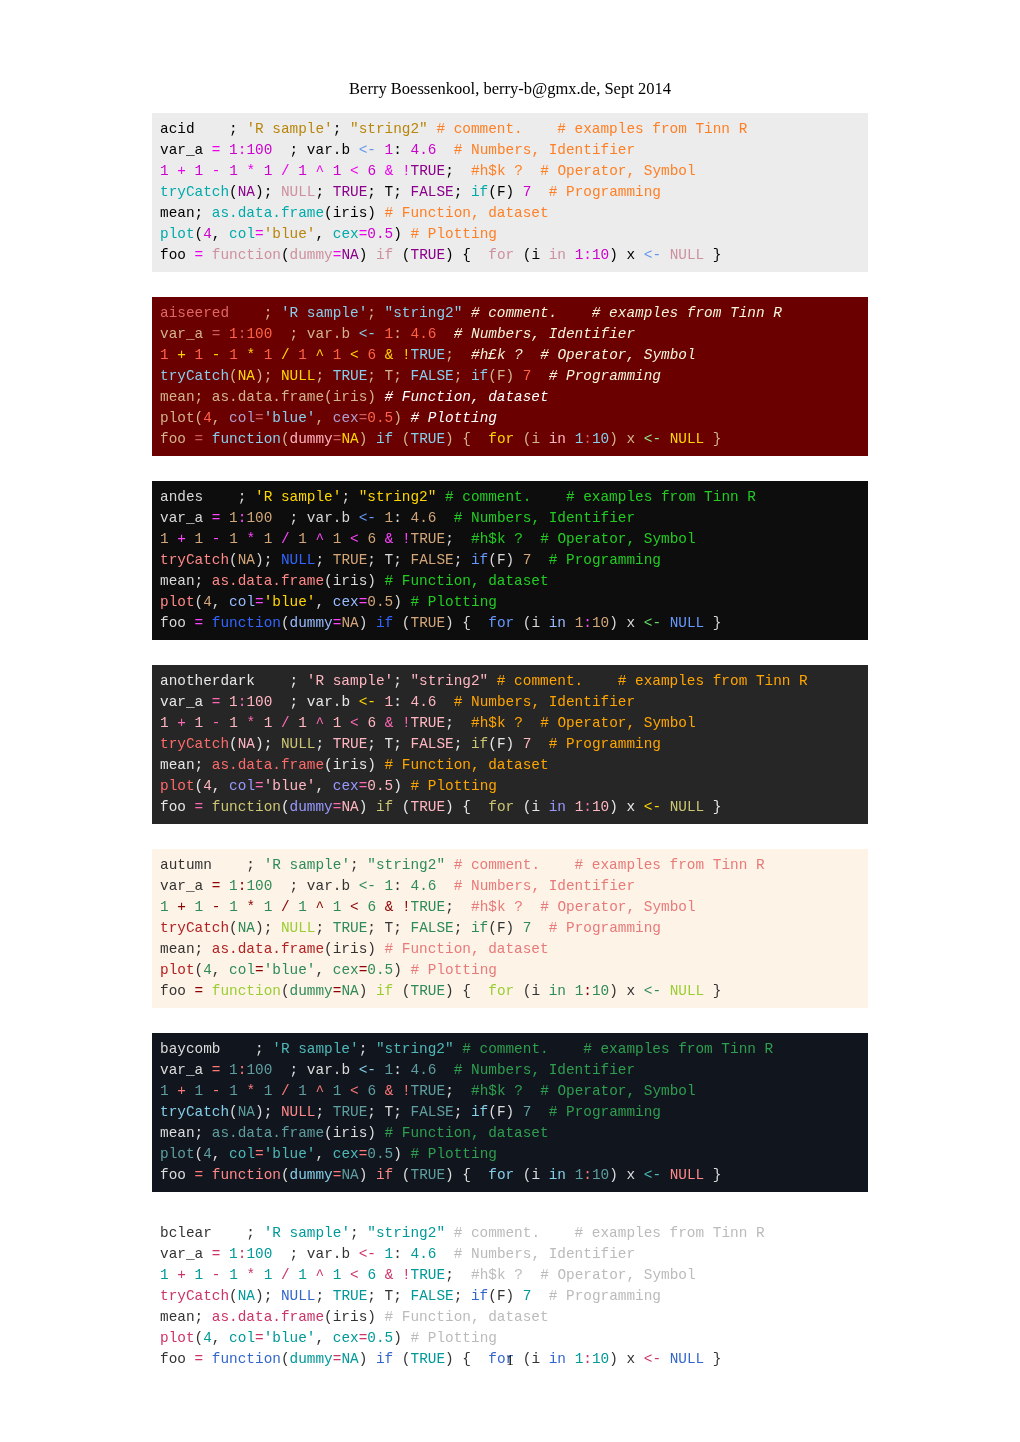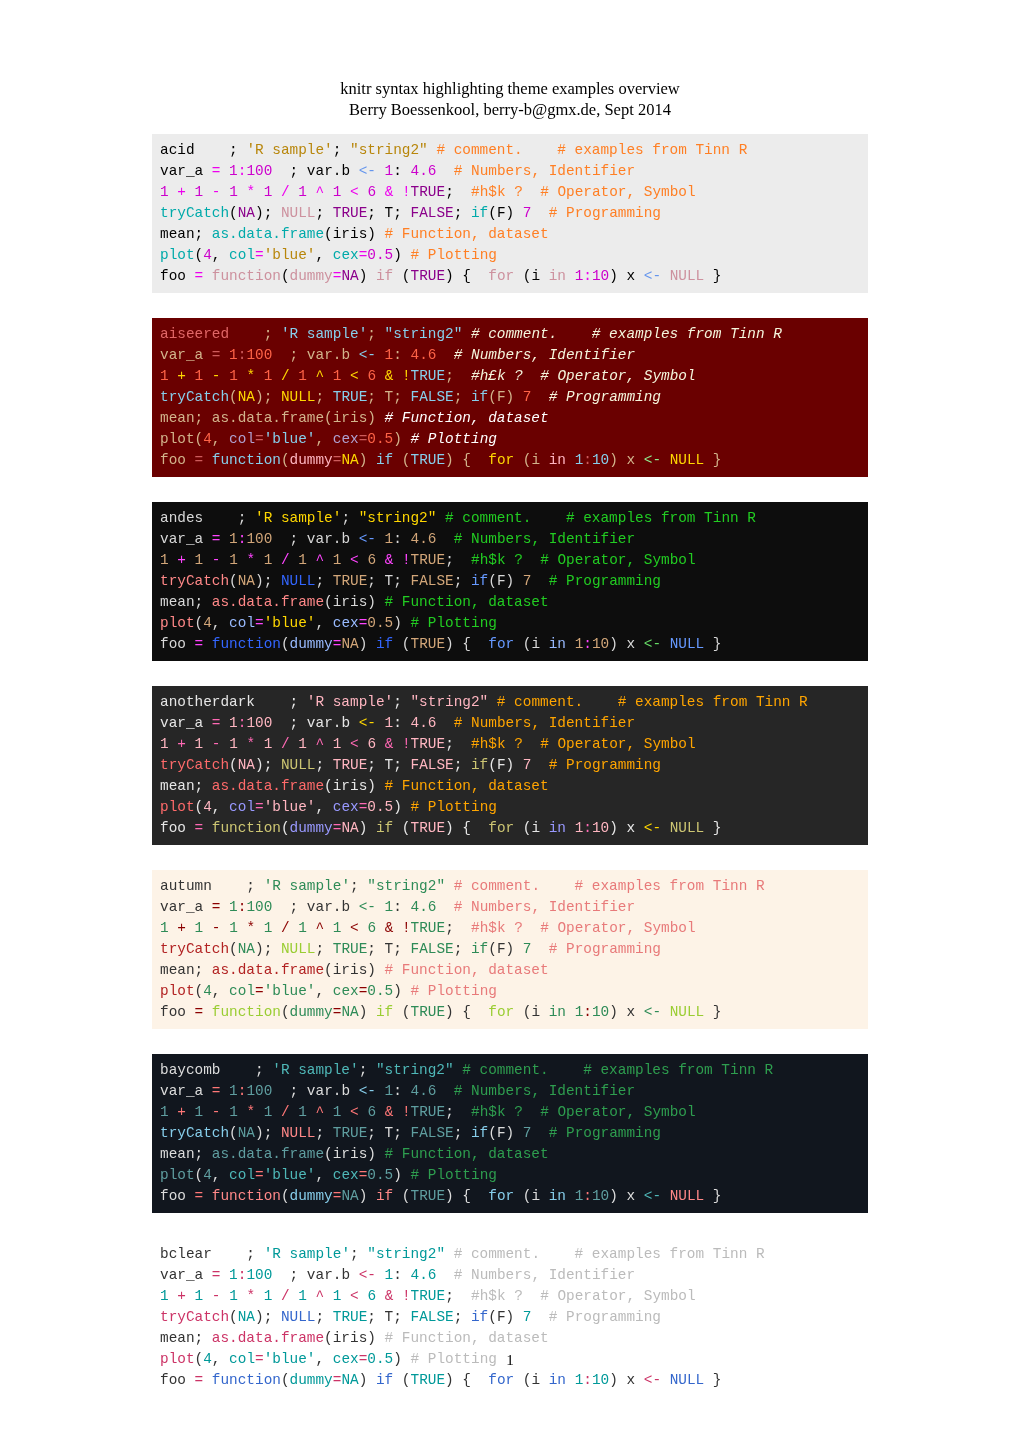--- a/index.html
+++ b/index.html
@@ -43,21 +43,20 @@
     font-family:"Liberation Serif", serif;
     font-size:15px;
   }
 </style>
 </head>
 <body>
 
 <div class="page">
 
   <div class="header">
-    <div>knitr syntax highlighting theme examples overview</div>
     <div class="l2">Berry Boessenkool, berry-b@gmx.de, Sept 2014</div>
   </div>
 
   <div class="blocks" id="blocks">
       <div class="cblock" style="background: rgb(236, 236, 236); color: rgb(0, 0, 0);"><span class="ln"><span style="color: rgb(0, 0, 0);">acid</span><span style="color: rgb(0, 0, 0);">    ; </span><span style="color: rgb(184, 134, 11);">'R sample'</span><span style="color: rgb(0, 0, 0);">; </span><span style="color: rgb(184, 134, 11);">"string2"</span><span style="color: rgb(0, 0, 0);"> </span><span style="color: rgb(255, 127, 36);"># comment.    # examples from Tinn R</span></span><span class="ln"><span style="color: rgb(0, 0, 0);">var_a </span><span style="color: rgb(238, 0, 238);">=</span><span style="color: rgb(0, 0, 0);"> </span><span style="color: rgb(204, 0, 204);">1</span><span style="color: rgb(238, 0, 238);">:</span><span style="color: rgb(204, 0, 204);">100</span><span style="color: rgb(0, 0, 0);">  ; var.b </span><span style="color: rgb(100, 149, 237);">&lt;-</span><span style="color: rgb(0, 0, 0);"> </span><span style="color: rgb(204, 0, 204);">1</span><span style="color: rgb(0, 0, 0);">: </span><span style="color: rgb(204, 0, 204);">4.6</span><span style="color: rgb(0, 0, 0);">  </span><span style="color: rgb(255, 127, 36);"># Numbers, Identifier</span></span><span class="ln"><span style="color: rgb(204, 0, 204);">1</span><span style="color: rgb(238, 0, 238);"> + </span><span style="color: rgb(204, 0, 204);">1</span><span style="color: rgb(238, 0, 238);"> - </span><span style="color: rgb(204, 0, 204);">1</span><span style="color: rgb(238, 0, 238);"> * </span><span style="color: rgb(204, 0, 204);">1</span><span style="color: rgb(238, 0, 238);"> / </span><span style="color: rgb(204, 0, 204);">1</span><span style="color: rgb(238, 0, 238);"> ^ </span><span style="color: rgb(204, 0, 204);">1</span><span style="color: rgb(238, 0, 238);"> &lt; </span><span style="color: rgb(204, 0, 204);">6</span><span style="color: rgb(238, 0, 238);"> &amp; </span><span style="color: rgb(238, 0, 238);">!</span><span style="color: rgb(139, 0, 139);">TRUE</span><span style="color: rgb(0, 0, 0);">;  </span><span style="color: rgb(255, 127, 36);">#h$k ?  # Operator, Symbol</span></span><span class="ln"><span style="color: rgb(0, 170, 170);">tryCatch</span><span style="color: rgb(0, 0, 0);">(</span><span style="color: rgb(139, 0, 139);">NA</span><span style="color: rgb(0, 0, 0);">); </span><span style="color: rgb(205, 145, 158);">NULL</span><span style="color: rgb(0, 0, 0);">; </span><span style="color: rgb(139, 0, 139);">TRUE</span><span style="color: rgb(0, 0, 0);">; T; </span><span style="color: rgb(139, 0, 139);">FALSE</span><span style="color: rgb(0, 0, 0);">; </span><span style="color: rgb(0, 170, 170);">if</span><span style="color: rgb(0, 0, 0);">(F) </span><span style="color: rgb(204, 0, 204);">7</span><span style="color: rgb(0, 0, 0);">  </span><span style="color: rgb(255, 127, 36);"># Programming</span></span><span class="ln"><span style="color: rgb(0, 0, 0);">mean; </span><span style="color: rgb(0, 170, 170);">as.data.frame</span><span style="color: rgb(0, 0, 0);">(iris) </span><span style="color: rgb(255, 127, 36);"># Function, dataset</span></span><span class="ln"><span style="color: rgb(0, 170, 170);">plot</span><span style="color: rgb(0, 0, 0);">(</span><span style="color: rgb(204, 0, 204);">4</span><span style="color: rgb(0, 0, 0);">, </span><span style="color: rgb(0, 170, 170);">col</span><span style="color: rgb(238, 0, 238);">=</span><span style="color: rgb(184, 134, 11);">'blue'</span><span style="color: rgb(0, 0, 0);">, </span><span style="color: rgb(0, 170, 170);">cex</span><span style="color: rgb(238, 0, 238);">=</span><span style="color: rgb(204, 0, 204);">0.5</span><span style="color: rgb(0, 0, 0);">) </span><span style="color: rgb(255, 127, 36);"># Plotting</span></span><span class="ln"><span style="color: rgb(0, 0, 0);">foo </span><span style="color: rgb(238, 0, 238);">=</span><span style="color: rgb(0, 0, 0);"> </span><span style="color: rgb(205, 145, 158);">function</span><span style="color: rgb(0, 0, 0);">(</span><span style="color: rgb(205, 145, 158);">dummy</span><span style="color: rgb(238, 0, 238);">=</span><span style="color: rgb(139, 0, 139);">NA</span><span style="color: rgb(0, 0, 0);">) </span><span style="color: rgb(205, 145, 158);">if</span><span style="color: rgb(0, 0, 0);"> (</span><span style="color: rgb(139, 0, 139);">TRUE</span><span style="color: rgb(0, 0, 0);">) {  </span><span style="color: rgb(205, 145, 158);">for</span><span style="color: rgb(0, 0, 0);"> (i </span><span style="color: rgb(205, 145, 158);">in</span><span style="color: rgb(0, 0, 0);"> </span><span style="color: rgb(204, 0, 204);">1</span><span style="color: rgb(238, 0, 238);">:</span><span style="color: rgb(204, 0, 204);">10</span><span style="color: rgb(0, 0, 0);">) x </span><span style="color: rgb(100, 149, 237);">&lt;-</span><span style="color: rgb(0, 0, 0);"> </span><span style="color: rgb(205, 145, 158);">NULL</span><span style="color: rgb(0, 0, 0);"> }</span></span></div>
       <div class="cblock" style="background: rgb(106, 0, 0); color: rgb(245, 222, 179);"><span class="ln"><span style="color: rgb(224, 102, 102);">aiseered</span><span style="color: rgb(210, 180, 140);">    ; </span><span style="color: rgb(135, 206, 235);">'R sample'</span><span style="color: rgb(210, 180, 140);">; </span><span style="color: rgb(135, 206, 235);">"string2"</span><span style="color: rgb(210, 180, 140);"> </span><span style="color: rgb(245, 245, 220); font-style: italic;"># comment.    # examples from Tinn R</span></span><span class="ln"><span style="color: rgb(210, 180, 140);">var_a </span><span style="color: rgb(205, 92, 92);">=</span><span style="color: rgb(210, 180, 140);"> </span><span style="color: rgb(255, 99, 71);">1</span><span style="color: rgb(205, 92, 92);">:</span><span style="color: rgb(255, 99, 71);">100</span><span style="color: rgb(210, 180, 140);">  ; var.b </span><span style="color: rgb(135, 206, 235);">&lt;-</span><span style="color: rgb(210, 180, 140);"> </span><span style="color: rgb(255, 99, 71);">1</span><span style="color: rgb(210, 180, 140);">: </span><span style="color: rgb(255, 99, 71);">4.6</span><span style="color: rgb(210, 180, 140);">  </span><span style="color: rgb(245, 245, 220); font-style: italic;"># Numbers, Identifier</span></span><span class="ln"><span style="color: rgb(255, 99, 71);">1</span><span style="color: rgb(255, 215, 0);"> + </span><span style="color: rgb(255, 99, 71);">1</span><span style="color: rgb(255, 215, 0);"> - </span><span style="color: rgb(255, 99, 71);">1</span><span style="color: rgb(255, 215, 0);"> * </span><span style="color: rgb(255, 99, 71);">1</span><span style="color: rgb(255, 215, 0);"> / </span><span style="color: rgb(255, 99, 71);">1</span><span style="color: rgb(255, 215, 0);"> ^ </span><span style="color: rgb(255, 99, 71);">1</span><span style="color: rgb(255, 215, 0);"> &lt; </span><span style="color: rgb(255, 99, 71);">6</span><span style="color: rgb(255, 215, 0);"> &amp; </span><span style="color: rgb(255, 215, 0);">!</span><span style="color: rgb(135, 206, 235);">TRUE</span><span style="color: rgb(210, 180, 140);">;  </span><span style="color: rgb(245, 245, 220); font-style: italic;">#h£k ?  # Operator, Symbol</span></span><span class="ln"><span style="color: rgb(135, 206, 235);">tryCatch</span><span style="color: rgb(210, 180, 140);">(</span><span style="color: rgb(255, 215, 0);">NA</span><span style="color: rgb(210, 180, 140);">); </span><span style="color: rgb(255, 215, 0);">NULL</span><span style="color: rgb(210, 180, 140);">; </span><span style="color: rgb(135, 206, 235);">TRUE</span><span style="color: rgb(210, 180, 140);">; T; </span><span style="color: rgb(135, 206, 235);">FALSE</span><span style="color: rgb(210, 180, 140);">; </span><span style="color: rgb(135, 206, 235);">if</span><span style="color: rgb(210, 180, 140);">(F) </span><span style="color: rgb(255, 99, 71);">7</span><span style="color: rgb(210, 180, 140);">  </span><span style="color: rgb(245, 245, 220); font-style: italic;"># Programming</span></span><span class="ln"><span style="color: rgb(210, 180, 140);">mean; </span><span style="color: rgb(210, 180, 140);">as.data.frame</span><span style="color: rgb(210, 180, 140);">(iris) </span><span style="color: rgb(255, 255, 255); font-style: italic;"># Function, dataset</span></span><span class="ln"><span style="color: rgb(210, 180, 140);">plot</span><span style="color: rgb(210, 180, 140);">(</span><span style="color: rgb(255, 99, 71);">4</span><span style="color: rgb(210, 180, 140);">, </span><span style="color: rgb(176, 160, 208);">col</span><span style="color: rgb(205, 92, 92);">=</span><span style="color: rgb(135, 206, 235);">'blue'</span><span style="color: rgb(210, 180, 140);">, </span><span style="color: rgb(176, 160, 208);">cex</span><span style="color: rgb(205, 92, 92);">=</span><span style="color: rgb(255, 99, 71);">0.5</span><span style="color: rgb(210, 180, 140);">) </span><span style="color: rgb(255, 255, 255); font-style: italic;"># Plotting</span></span><span class="ln"><span style="color: rgb(210, 180, 140);">foo </span><span style="color: rgb(205, 92, 92);">=</span><span style="color: rgb(210, 180, 140);"> </span><span style="color: rgb(135, 206, 235);">function</span><span style="color: rgb(210, 180, 140);">(</span><span style="color: rgb(255, 182, 193);">dummy</span><span style="color: rgb(205, 92, 92);">=</span><span style="color: rgb(255, 215, 0);">NA</span><span style="color: rgb(210, 180, 140);">) </span><span style="color: rgb(135, 206, 235);">if</span><span style="color: rgb(210, 180, 140);"> (</span><span style="color: rgb(135, 206, 235);">TRUE</span><span style="color: rgb(210, 180, 140);">) {  </span><span style="color: rgb(255, 215, 0);">for</span><span style="color: rgb(210, 180, 140);"> (i </span><span style="color: rgb(255, 182, 193);">in</span><span style="color: rgb(210, 180, 140);"> </span><span style="color: rgb(135, 206, 235);">1</span><span style="color: rgb(205, 92, 92);">:</span><span style="color: rgb(135, 206, 235);">10</span><span style="color: rgb(210, 180, 140);">) x </span><span style="color: rgb(144, 238, 144);">&lt;-</span><span style="color: rgb(210, 180, 140);"> </span><span style="color: rgb(255, 215, 0);">NULL</span><span style="color: rgb(210, 180, 140);"> }</span></span></div>
       <div class="cblock" style="background: rgb(13, 13, 13); color: rgb(216, 216, 216);"><span class="ln"><span style="color: rgb(216, 216, 216);">andes</span><span style="color: rgb(216, 216, 216);">    ; </span><span style="color: rgb(255, 215, 0);">'R sample'</span><span style="color: rgb(216, 216, 216);">; </span><span style="color: rgb(255, 215, 0);">"string2"</span><span style="color: rgb(216, 216, 216);"> </span><span style="color: rgb(34, 204, 34);"># comment.    # examples from Tinn R</span></span><span class="ln"><span style="color: rgb(216, 216, 216);">var_a </span><span style="color: rgb(255, 68, 255);">=</span><span style="color: rgb(216, 216, 216);"> </span><span style="color: rgb(210, 166, 121);">1</span><span style="color: rgb(255, 68, 255);">:</span><span style="color: rgb(210, 166, 121);">100</span><span style="color: rgb(216, 216, 216);">  ; var.b </span><span style="color: rgb(102, 153, 255);">&lt;-</span><span style="color: rgb(216, 216, 216);"> </span><span style="color: rgb(210, 166, 121);">1</span><span style="color: rgb(216, 216, 216);">: </span><span style="color: rgb(210, 166, 121);">4.6</span><span style="color: rgb(216, 216, 216);">  </span><span style="color: rgb(34, 204, 34);"># Numbers, Identifier</span></span><span class="ln"><span style="color: rgb(210, 166, 121);">1</span><span style="color: rgb(255, 68, 255);"> + </span><span style="color: rgb(210, 166, 121);">1</span><span style="color: rgb(255, 68, 255);"> - </span><span style="color: rgb(210, 166, 121);">1</span><span style="color: rgb(255, 68, 255);"> * </span><span style="color: rgb(210, 166, 121);">1</span><span style="color: rgb(255, 68, 255);"> / </span><span style="color: rgb(210, 166, 121);">1</span><span style="color: rgb(255, 68, 255);"> ^ </span><span style="color: rgb(210, 166, 121);">1</span><span style="color: rgb(255, 68, 255);"> &lt; </span><span style="color: rgb(210, 166, 121);">6</span><span style="color: rgb(255, 68, 255);"> &amp; </span><span style="color: rgb(255, 68, 255);">!</span><span style="color: rgb(210, 166, 121);">TRUE</span><span style="color: rgb(216, 216, 216);">;  </span><span style="color: rgb(34, 204, 34);">#h$k ?  # Operator, Symbol</span></span><span class="ln"><span style="color: rgb(255, 136, 136);">tryCatch</span><span style="color: rgb(216, 216, 216);">(</span><span style="color: rgb(210, 166, 121);">NA</span><span style="color: rgb(216, 216, 216);">); </span><span style="color: rgb(51, 102, 255);">NULL</span><span style="color: rgb(216, 216, 216);">; </span><span style="color: rgb(210, 166, 121);">TRUE</span><span style="color: rgb(216, 216, 216);">; T; </span><span style="color: rgb(210, 166, 121);">FALSE</span><span style="color: rgb(216, 216, 216);">; </span><span style="color: rgb(102, 153, 255);">if</span><span style="color: rgb(216, 216, 216);">(F) </span><span style="color: rgb(210, 166, 121);">7</span><span style="color: rgb(216, 216, 216);">  </span><span style="color: rgb(34, 204, 34);"># Programming</span></span><span class="ln"><span style="color: rgb(216, 216, 216);">mean; </span><span style="color: rgb(255, 136, 136);">as.data.frame</span><span style="color: rgb(216, 216, 216);">(iris) </span><span style="color: rgb(34, 204, 34);"># Function, dataset</span></span><span class="ln"><span style="color: rgb(255, 136, 136);">plot</span><span style="color: rgb(216, 216, 216);">(</span><span style="color: rgb(210, 166, 121);">4</span><span style="color: rgb(216, 216, 216);">, </span><span style="color: rgb(153, 187, 255);">col</span><span style="color: rgb(255, 68, 255);">=</span><span style="color: rgb(255, 215, 0);">'blue'</span><span style="color: rgb(216, 216, 216);">, </span><span style="color: rgb(153, 187, 255);">cex</span><span style="color: rgb(255, 68, 255);">=</span><span style="color: rgb(210, 166, 121);">0.5</span><span style="color: rgb(216, 216, 216);">) </span><span style="color: rgb(34, 204, 34);"># Plotting</span></span><span class="ln"><span style="color: rgb(216, 216, 216);">foo </span><span style="color: rgb(255, 68, 255);">=</span><span style="color: rgb(216, 216, 216);"> </span><span style="color: rgb(51, 102, 255);">function</span><span style="color: rgb(216, 216, 216);">(</span><span style="color: rgb(153, 187, 255);">dummy</span><span style="color: rgb(255, 68, 255);">=</span><span style="color: rgb(210, 166, 121);">NA</span><span style="color: rgb(216, 216, 216);">) </span><span style="color: rgb(51, 102, 255);">if</span><span style="color: rgb(216, 216, 216);"> (</span><span style="color: rgb(210, 166, 121);">TRUE</span><span style="color: rgb(216, 216, 216);">) {  </span><span style="color: rgb(102, 153, 255);">for</span><span style="color: rgb(216, 216, 216);"> (i </span><span style="color: rgb(153, 187, 255);">in</span><span style="color: rgb(216, 216, 216);"> </span><span style="color: rgb(210, 166, 121);">1</span><span style="color: rgb(255, 68, 255);">:</span><span style="color: rgb(210, 166, 121);">10</span><span style="color: rgb(216, 216, 216);">) x </span><span style="color: rgb(102, 221, 102);">&lt;-</span><span style="color: rgb(216, 216, 216);"> </span><span style="color: rgb(102, 153, 255);">NULL</span><span style="color: rgb(216, 216, 216);"> }</span></span></div>
       <div class="cblock" style="background: rgb(38, 38, 38); color: rgb(230, 230, 230);"><span class="ln"><span style="color: rgb(230, 230, 230);">anotherdark</span><span style="color: rgb(230, 230, 230);">    ; </span><span style="color: rgb(255, 182, 193);">'R sample'</span><span style="color: rgb(230, 230, 230);">; </span><span style="color: rgb(255, 182, 193);">"string2"</span><span style="color: rgb(230, 230, 230);"> </span><span style="color: rgb(255, 165, 0);"># comment.    # examples from Tinn R</span></span><span class="ln"><span style="color: rgb(230, 230, 230);">var_a </span><span style="color: rgb(255, 105, 180);">=</span><span style="color: rgb(230, 230, 230);"> </span><span style="color: rgb(255, 182, 193);">1</span><span style="color: rgb(255, 105, 180);">:</span><span style="color: rgb(255, 182, 193);">100</span><span style="color: rgb(230, 230, 230);">  ; var.b </span><span style="color: rgb(255, 215, 0);">&lt;-</span><span style="color: rgb(230, 230, 230);"> </span><span style="color: rgb(255, 182, 193);">1</span><span style="color: rgb(230, 230, 230);">: </span><span style="color: rgb(255, 182, 193);">4.6</span><span style="color: rgb(230, 230, 230);">  </span><span style="color: rgb(255, 165, 0);"># Numbers, Identifier</span></span><span class="ln"><span style="color: rgb(255, 182, 193);">1</span><span style="color: rgb(255, 105, 180);"> + </span><span style="color: rgb(255, 182, 193);">1</span><span style="color: rgb(255, 105, 180);"> - </span><span style="color: rgb(255, 182, 193);">1</span><span style="color: rgb(255, 105, 180);"> * </span><span style="color: rgb(255, 182, 193);">1</span><span style="color: rgb(255, 105, 180);"> / </span><span style="color: rgb(255, 182, 193);">1</span><span style="color: rgb(255, 105, 180);"> ^ </span><span style="color: rgb(255, 182, 193);">1</span><span style="color: rgb(255, 105, 180);"> &lt; </span><span style="color: rgb(255, 182, 193);">6</span><span style="color: rgb(255, 105, 180);"> &amp; </span><span style="color: rgb(255, 105, 180);">!</span><span style="color: rgb(255, 182, 193);">TRUE</span><span style="color: rgb(230, 230, 230);">;  </span><span style="color: rgb(255, 165, 0);">#h$k ?  # Operator, Symbol</span></span><span class="ln"><span style="color: rgb(255, 106, 106);">tryCatch</span><span style="color: rgb(230, 230, 230);">(</span><span style="color: rgb(255, 182, 193);">NA</span><span style="color: rgb(230, 230, 230);">); </span><span style="color: rgb(205, 198, 115);">NULL</span><span style="color: rgb(230, 230, 230);">; </span><span style="color: rgb(255, 182, 193);">TRUE</span><span style="color: rgb(230, 230, 230);">; T; </span><span style="color: rgb(255, 182, 193);">FALSE</span><span style="color: rgb(230, 230, 230);">; </span><span style="color: rgb(205, 198, 115);">if</span><span style="color: rgb(230, 230, 230);">(F) </span><span style="color: rgb(255, 182, 193);">7</span><span style="color: rgb(230, 230, 230);">  </span><span style="color: rgb(255, 165, 0);"># Programming</span></span><span class="ln"><span style="color: rgb(230, 230, 230);">mean; </span><span style="color: rgb(255, 106, 106);">as.data.frame</span><span style="color: rgb(230, 230, 230);">(iris) </span><span style="color: rgb(255, 165, 0);"># Function, dataset</span></span><span class="ln"><span style="color: rgb(255, 106, 106);">plot</span><span style="color: rgb(230, 230, 230);">(</span><span style="color: rgb(255, 182, 193);">4</span><span style="color: rgb(230, 230, 230);">, </span><span style="color: rgb(153, 153, 255);">col</span><span style="color: rgb(255, 105, 180);">=</span><span style="color: rgb(255, 182, 193);">'blue'</span><span style="color: rgb(230, 230, 230);">, </span><span style="color: rgb(153, 153, 255);">cex</span><span style="color: rgb(255, 105, 180);">=</span><span style="color: rgb(255, 182, 193);">0.5</span><span style="color: rgb(230, 230, 230);">) </span><span style="color: rgb(255, 165, 0);"># Plotting</span></span><span class="ln"><span style="color: rgb(230, 230, 230);">foo </span><span style="color: rgb(255, 105, 180);">=</span><span style="color: rgb(230, 230, 230);"> </span><span style="color: rgb(205, 198, 115);">function</span><span style="color: rgb(230, 230, 230);">(</span><span style="color: rgb(153, 153, 255);">dummy</span><span style="color: rgb(255, 105, 180);">=</span><span style="color: rgb(255, 182, 193);">NA</span><span style="color: rgb(230, 230, 230);">) </span><span style="color: rgb(205, 198, 115);">if</span><span style="color: rgb(230, 230, 230);"> (</span><span style="color: rgb(255, 182, 193);">TRUE</span><span style="color: rgb(230, 230, 230);">) {  </span><span style="color: rgb(205, 198, 115);">for</span><span style="color: rgb(230, 230, 230);"> (i </span><span style="color: rgb(153, 153, 255);">in</span><span style="color: rgb(230, 230, 230);"> </span><span style="color: rgb(255, 182, 193);">1</span><span style="color: rgb(255, 105, 180);">:</span><span style="color: rgb(255, 182, 193);">10</span><span style="color: rgb(230, 230, 230);">) x </span><span style="color: rgb(255, 215, 0);">&lt;-</span><span style="color: rgb(230, 230, 230);"> </span><span style="color: rgb(205, 198, 115);">NULL</span><span style="color: rgb(230, 230, 230);"> }</span></span></div>
       <div class="cblock" style="background: rgb(253, 243, 231); color: rgb(51, 51, 51);"><span class="ln"><span style="color: rgb(51, 51, 51);">autumn</span><span style="color: rgb(51, 51, 51);">    ; </span><span style="color: rgb(46, 139, 87);">'R sample'</span><span style="color: rgb(51, 51, 51);">; </span><span style="color: rgb(46, 139, 87);">"string2"</span><span style="color: rgb(51, 51, 51);"> </span><span style="color: rgb(232, 122, 122);"># comment.    # examples from Tinn R</span></span><span class="ln"><span style="color: rgb(51, 51, 51);">var_a </span><span style="color: rgb(139, 0, 0);">=</span><span style="color: rgb(51, 51, 51);"> </span><span style="color: rgb(46, 139, 87);">1</span><span style="color: rgb(139, 0, 0);">:</span><span style="color: rgb(46, 139, 87);">100</span><span style="color: rgb(51, 51, 51);">  ; var.b </span><span style="color: rgb(46, 139, 87);">&lt;-</span><span style="color: rgb(51, 51, 51);"> </span><span style="color: rgb(46, 139, 87);">1</span><span style="color: rgb(51, 51, 51);">: </span><span style="color: rgb(46, 139, 87);">4.6</span><span style="color: rgb(51, 51, 51);">  </span><span style="color: rgb(232, 122, 122);"># Numbers, Identifier</span></span><span class="ln"><span style="color: rgb(46, 139, 87);">1</span><span style="color: rgb(139, 0, 0);"> + </span><span style="color: rgb(46, 139, 87);">1</span><span style="color: rgb(139, 0, 0);"> - </span><span style="color: rgb(46, 139, 87);">1</span><span style="color: rgb(139, 0, 0);"> * </span><span style="color: rgb(46, 139, 87);">1</span><span style="color: rgb(139, 0, 0);"> / </span><span style="color: rgb(46, 139, 87);">1</span><span style="color: rgb(139, 0, 0);"> ^ </span><span style="color: rgb(46, 139, 87);">1</span><span style="color: rgb(139, 0, 0);"> &lt; </span><span style="color: rgb(46, 139, 87);">6</span><span style="color: rgb(139, 0, 0);"> &amp; </span><span style="color: rgb(139, 0, 0);">!</span><span style="color: rgb(46, 139, 87);">TRUE</span><span style="color: rgb(51, 51, 51);">;  </span><span style="color: rgb(232, 122, 122);">#h$k ?  # Operator, Symbol</span></span><span class="ln"><span style="color: rgb(178, 34, 34);">tryCatch</span><span style="color: rgb(51, 51, 51);">(</span><span style="color: rgb(46, 139, 87);">NA</span><span style="color: rgb(51, 51, 51);">); </span><span style="color: rgb(154, 205, 50);">NULL</span><span style="color: rgb(51, 51, 51);">; </span><span style="color: rgb(46, 139, 87);">TRUE</span><span style="color: rgb(51, 51, 51);">; T; </span><span style="color: rgb(46, 139, 87);">FALSE</span><span style="color: rgb(51, 51, 51);">; </span><span style="color: rgb(46, 139, 87);">if</span><span style="color: rgb(51, 51, 51);">(F) </span><span style="color: rgb(46, 139, 87);">7</span><span style="color: rgb(51, 51, 51);">  </span><span style="color: rgb(232, 122, 122);"># Programming</span></span><span class="ln"><span style="color: rgb(51, 51, 51);">mean; </span><span style="color: rgb(178, 34, 34);">as.data.frame</span><span style="color: rgb(51, 51, 51);">(iris) </span><span style="color: rgb(232, 122, 122);"># Function, dataset</span></span><span class="ln"><span style="color: rgb(178, 34, 34);">plot</span><span style="color: rgb(51, 51, 51);">(</span><span style="color: rgb(46, 139, 87);">4</span><span style="color: rgb(51, 51, 51);">, </span><span style="color: rgb(46, 139, 87);">col</span><span style="color: rgb(139, 0, 0);">=</span><span style="color: rgb(46, 139, 87);">'blue'</span><span style="color: rgb(51, 51, 51);">, </span><span style="color: rgb(46, 139, 87);">cex</span><span style="color: rgb(139, 0, 0);">=</span><span style="color: rgb(46, 139, 87);">0.5</span><span style="color: rgb(51, 51, 51);">) </span><span style="color: rgb(232, 122, 122);"># Plotting</span></span><span class="ln"><span style="color: rgb(51, 51, 51);">foo </span><span style="color: rgb(139, 0, 0);">=</span><span style="color: rgb(51, 51, 51);"> </span><span style="color: rgb(154, 205, 50);">function</span><span style="color: rgb(51, 51, 51);">(</span><span style="color: rgb(46, 139, 87);">dummy</span><span style="color: rgb(139, 0, 0);">=</span><span style="color: rgb(46, 139, 87);">NA</span><span style="color: rgb(51, 51, 51);">) </span><span style="color: rgb(154, 205, 50);">if</span><span style="color: rgb(51, 51, 51);"> (</span><span style="color: rgb(46, 139, 87);">TRUE</span><span style="color: rgb(51, 51, 51);">) {  </span><span style="color: rgb(154, 205, 50);">for</span><span style="color: rgb(51, 51, 51);"> (i </span><span style="color: rgb(46, 139, 87);">in</span><span style="color: rgb(51, 51, 51);"> </span><span style="color: rgb(46, 139, 87);">1</span><span style="color: rgb(139, 0, 0);">:</span><span style="color: rgb(46, 139, 87);">10</span><span style="color: rgb(51, 51, 51);">) x </span><span style="color: rgb(46, 139, 87);">&lt;-</span><span style="color: rgb(51, 51, 51);"> </span><span style="color: rgb(154, 205, 50);">NULL</span><span style="color: rgb(51, 51, 51);"> }</span></span></div>
       <div class="cblock" style="background: rgb(17, 22, 30); color: rgb(220, 220, 220);"><span class="ln"><span style="color: rgb(220, 220, 220);">baycomb</span><span style="color: rgb(220, 220, 220);">    ; </span><span style="color: rgb(79, 184, 184);">'R sample'</span><span style="color: rgb(220, 220, 220);">; </span><span style="color: rgb(79, 184, 184);">"string2"</span><span style="color: rgb(220, 220, 220);"> </span><span style="color: rgb(46, 158, 79);"># comment.    # examples from Tinn R</span></span><span class="ln"><span style="color: rgb(220, 220, 220);">var_a </span><span style="color: rgb(255, 119, 119);">=</span><span style="color: rgb(220, 220, 220);"> </span><span style="color: rgb(95, 158, 160);">1</span><span style="color: rgb(255, 119, 119);">:</span><span style="color: rgb(95, 158, 160);">100</span><span style="color: rgb(220, 220, 220);">  ; var.b </span><span style="color: rgb(135, 206, 235);">&lt;-</span><span style="color: rgb(220, 220, 220);"> </span><span style="color: rgb(95, 158, 160);">1</span><span style="color: rgb(220, 220, 220);">: </span><span style="color: rgb(95, 158, 160);">4.6</span><span style="color: rgb(220, 220, 220);">  </span><span style="color: rgb(46, 158, 79);"># Numbers, Identifier</span></span><span class="ln"><span style="color: rgb(95, 158, 160);">1</span><span style="color: rgb(255, 119, 119);"> + </span><span style="color: rgb(95, 158, 160);">1</span><span style="color: rgb(255, 119, 119);"> - </span><span style="color: rgb(95, 158, 160);">1</span><span style="color: rgb(255, 119, 119);"> * </span><span style="color: rgb(95, 158, 160);">1</span><span style="color: rgb(255, 119, 119);"> / </span><span style="color: rgb(95, 158, 160);">1</span><span style="color: rgb(255, 119, 119);"> ^ </span><span style="color: rgb(95, 158, 160);">1</span><span style="color: rgb(255, 119, 119);"> &lt; </span><span style="color: rgb(95, 158, 160);">6</span><span style="color: rgb(255, 119, 119);"> &amp; </span><span style="color: rgb(255, 119, 119);">!</span><span style="color: rgb(95, 158, 160);">TRUE</span><span style="color: rgb(220, 220, 220);">;  </span><span style="color: rgb(46, 158, 79);">#h$k ?  # Operator, Symbol</span></span><span class="ln"><span style="color: rgb(135, 206, 235);">tryCatch</span><span style="color: rgb(220, 220, 220);">(</span><span style="color: rgb(95, 158, 160);">NA</span><span style="color: rgb(220, 220, 220);">); </span><span style="color: rgb(255, 136, 136);">NULL</span><span style="color: rgb(220, 220, 220);">; </span><span style="color: rgb(95, 158, 160);">TRUE</span><span style="color: rgb(220, 220, 220);">; T; </span><span style="color: rgb(95, 158, 160);">FALSE</span><span style="color: rgb(220, 220, 220);">; </span><span style="color: rgb(135, 206, 235);">if</span><span style="color: rgb(220, 220, 220);">(F) </span><span style="color: rgb(95, 158, 160);">7</span><span style="color: rgb(220, 220, 220);">  </span><span style="color: rgb(46, 158, 79);"># Programming</span></span><span class="ln"><span style="color: rgb(220, 220, 220);">mean; </span><span style="color: rgb(95, 158, 160);">as.data.frame</span><span style="color: rgb(220, 220, 220);">(iris) </span><span style="color: rgb(46, 158, 79);"># Function, dataset</span></span><span class="ln"><span style="color: rgb(95, 158, 160);">plot</span><span style="color: rgb(220, 220, 220);">(</span><span style="color: rgb(95, 158, 160);">4</span><span style="color: rgb(220, 220, 220);">, </span><span style="color: rgb(79, 184, 184);">col</span><span style="color: rgb(255, 119, 119);">=</span><span style="color: rgb(79, 184, 184);">'blue'</span><span style="color: rgb(220, 220, 220);">, </span><span style="color: rgb(79, 184, 184);">cex</span><span style="color: rgb(255, 119, 119);">=</span><span style="color: rgb(95, 158, 160);">0.5</span><span style="color: rgb(220, 220, 220);">) </span><span style="color: rgb(46, 158, 79);"># Plotting</span></span><span class="ln"><span style="color: rgb(220, 220, 220);">foo </span><span style="color: rgb(255, 119, 119);">=</span><span style="color: rgb(220, 220, 220);"> </span><span style="color: rgb(255, 136, 136);">function</span><span style="color: rgb(220, 220, 220);">(</span><span style="color: rgb(135, 206, 235);">dummy</span><span style="color: rgb(255, 119, 119);">=</span><span style="color: rgb(95, 158, 160);">NA</span><span style="color: rgb(220, 220, 220);">) </span><span style="color: rgb(255, 136, 136);">if</span><span style="color: rgb(220, 220, 220);"> (</span><span style="color: rgb(95, 158, 160);">TRUE</span><span style="color: rgb(220, 220, 220);">) {  </span><span style="color: rgb(135, 206, 235);">for</span><span style="color: rgb(220, 220, 220);"> (i </span><span style="color: rgb(135, 206, 235);">in</span><span style="color: rgb(220, 220, 220);"> </span><span style="color: rgb(95, 158, 160);">1</span><span style="color: rgb(255, 119, 119);">:</span><span style="color: rgb(95, 158, 160);">10</span><span style="color: rgb(220, 220, 220);">) x </span><span style="color: rgb(79, 184, 184);">&lt;-</span><span style="color: rgb(220, 220, 220);"> </span><span style="color: rgb(255, 136, 136);">NULL</span><span style="color: rgb(220, 220, 220);"> }</span></span></div>

